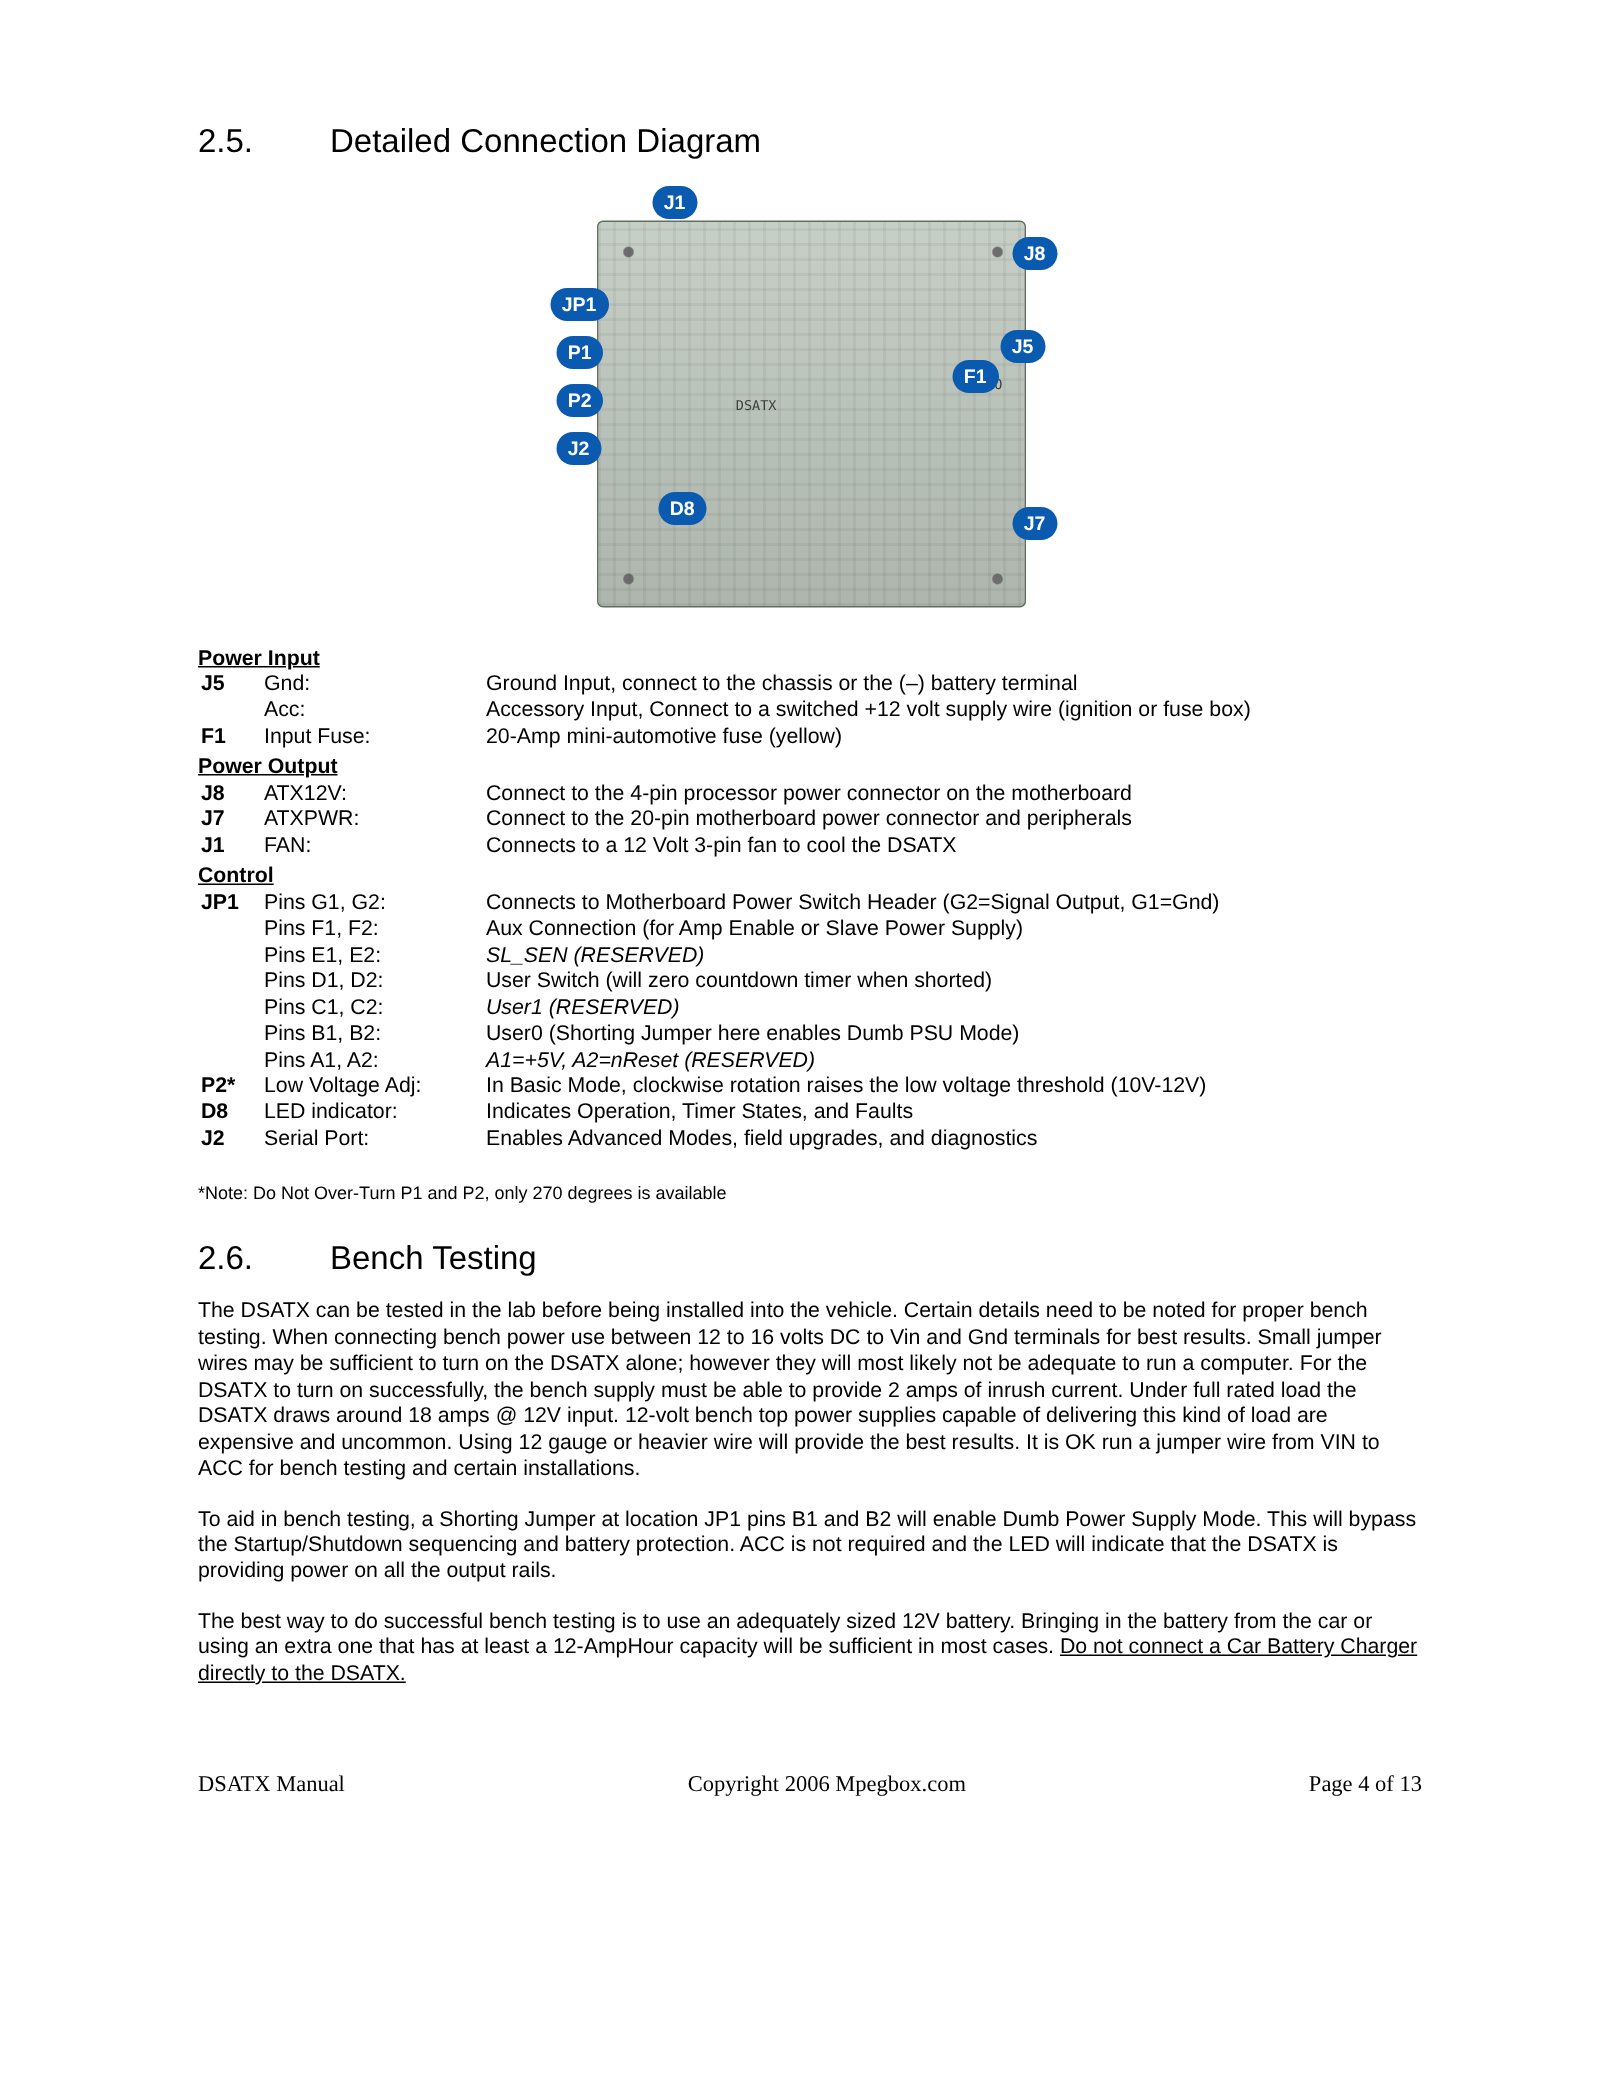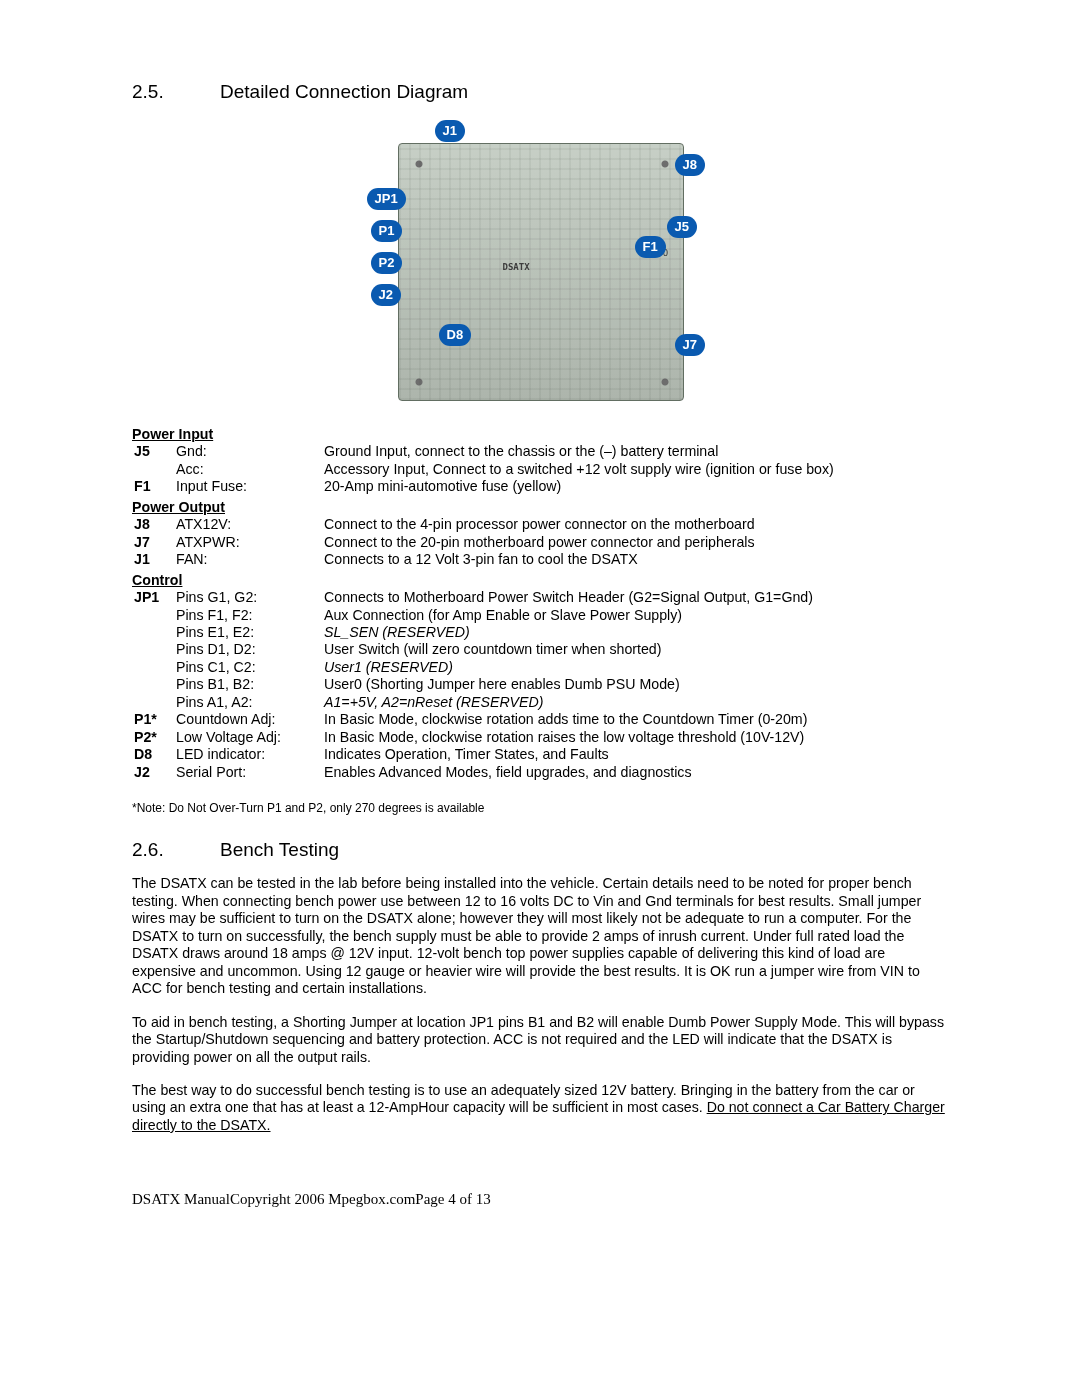--- a/index.html
+++ b/index.html
@@ -6,21 +6,21 @@
   body {
     font-family: Arial, Helvetica, sans-serif;
     background: #fff;
     color: #000;
     width: 1080px;
     padding: 80px 132px 40px 132px;
     font-size: 14.2px;
     line-height: 1.23;
   }
   h2.section-title {
-    font-size: 19px;
+    font-size: 22px;
     font-weight: normal;
     margin-bottom: 14px;
     display: flex;
   }
   h2.section-title .num { width: 88px; display: inline-block; }
   .diagram-wrap {
     text-align: center;
     margin: 6px 0 8px 0;
   }
   .diagram {
@@ -91,39 +91,39 @@
     font-size: 12px;
     margin: 20px 0 22px 0;
   }
   p.body {
     margin-bottom: 16px;
     text-align: left;
   }
   .underline { text-decoration: underline; }
   .footer {
     display: flex;
-    justify-content: flex-start;
+    justify-content: space-between;
     font-size: 15px;
     margin-top: 56px;
     font-family: "Times New Roman", serif;
   }
   .footer .page { font-family: "Times New Roman", serif; }
 </style>
 </head>
 <body>
 
 <h2 class="section-title">
   <span class="num">2.5.</span>
   <span>Detailed Connection Diagram</span>
 </h2>
 
 <div class="diagram-wrap">
   <div class="diagram">
     <div class="board">
-      <span class="board-txt" style="left:104px; top:118px;font-weight:bold;">DSATX</span>
+      <span class="board-txt" style="left:92px; top:118px;">DSATX</span>
       <span class="board-txt" style="left:248px; top:104px;">OPTO</span>
     </div>
     <span class="callout" style="left:68px;  top:4px;">J1</span>
     <span class="callout" style="left:308px; top:38px;">J8</span>
     <span class="callout" style="left:0px;   top:72px;">JP1</span>
     <span class="callout" style="left:300px; top:100px;">J5</span>
     <span class="callout" style="left:4px;   top:104px;">P1</span>
     <span class="callout" style="left:268px; top:120px;">F1</span>
     <span class="callout" style="left:4px;   top:136px;">P2</span>
     <span class="callout" style="left:4px;   top:168px;">J2</span>
@@ -206,25 +206,20 @@
         <td class="c-ref"></td>
         <td class="c-pin">Pins B1, B2:</td>
         <td class="c-desc">User0 (Shorting Jumper here enables Dumb PSU Mode)</td>
       </tr>
       <tr>
         <td class="c-ref"></td>
         <td class="c-pin">Pins A1, A2:</td>
         <td class="c-desc ital">A1=+5V, A2=nReset (RESERVED)</td>
       </tr>
       <tr>
-        <td class="c-ref">P1*</td>
-        <td class="c-pin">Countdown Adj:</td>
-        <td class="c-desc">In Basic Mode, clockwise rotation adds time to the Countdown Timer (0-20m)</td>
-      </tr>
-      <tr>
         <td class="c-ref">P2*</td>
         <td class="c-pin">Low Voltage Adj:</td>
         <td class="c-desc">In Basic Mode, clockwise rotation raises the low voltage threshold (10V-12V)</td>
       </tr>
       <tr>
         <td class="c-ref">D8</td>
         <td class="c-pin">LED indicator:</td>
         <td class="c-desc">Indicates Operation, Timer States, and Faults</td>
       </tr>
       <tr>

